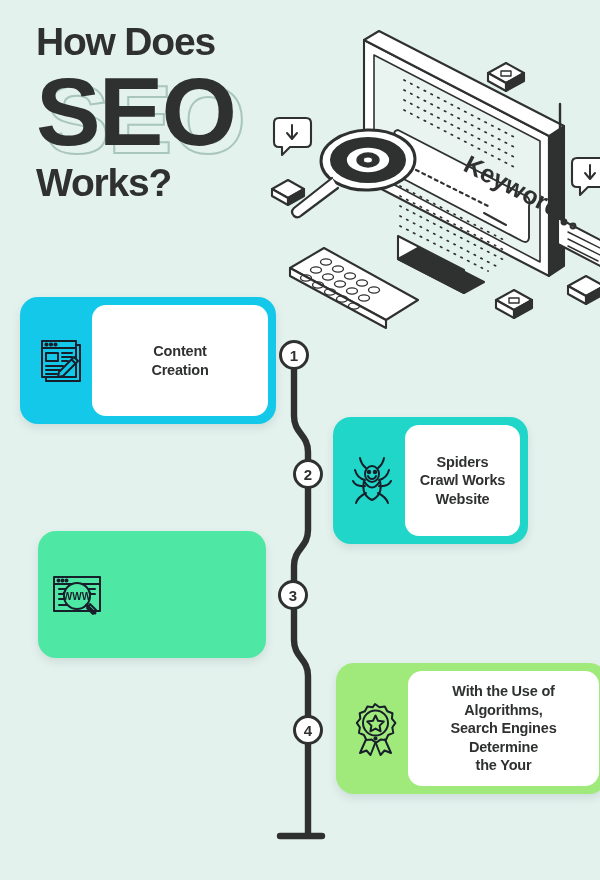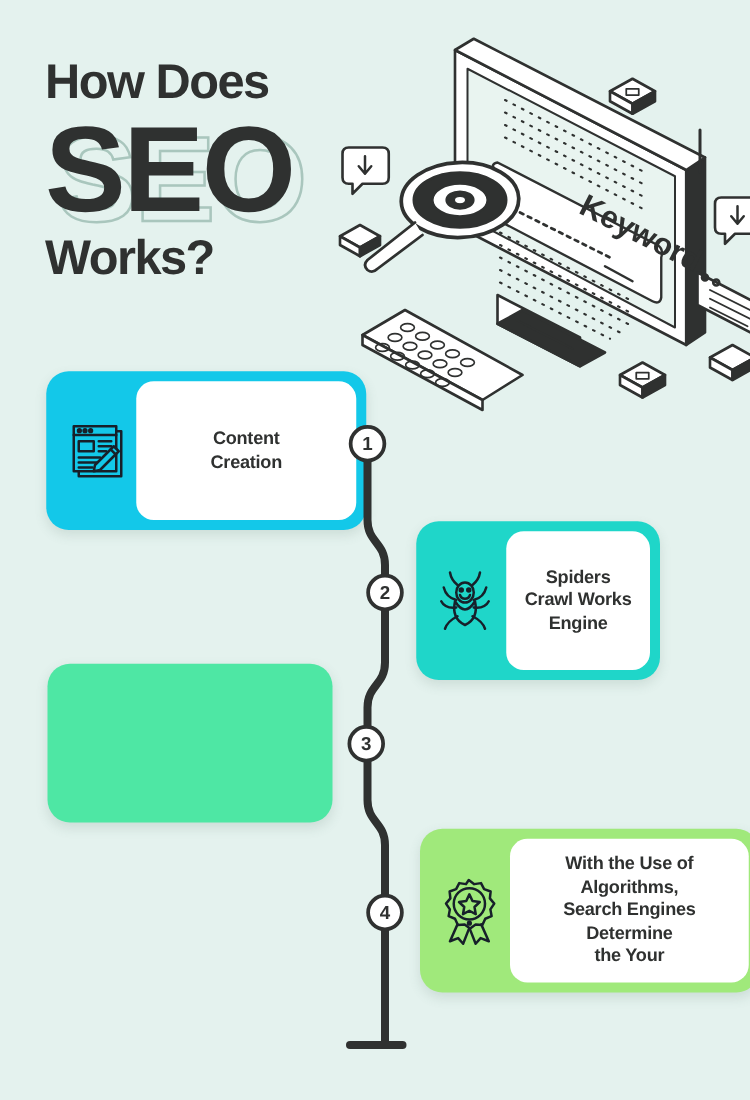--- a/index.html
+++ b/index.html
@@ -31,21 +31,20 @@
     width: 300px;
     z-index: 5;
   }
   .title-line1 {
     font-size: 39px;
     font-weight: bold;
     color: #2f3130;
     letter-spacing: -1.2px;
     line-height: 1.0;
     white-space: nowrap;
-    margin-top: 24px;
   }
   .seo-wrap {
     position: relative;
     height: 96px;
     margin-top: 2px;
   }
   .seo-shadow, .seo-main {
     position: absolute;
     left: 0;
     top: 0;
@@ -147,21 +146,21 @@
     box-sizing: border-box;
   }
   .card-text {
     font-size: 14.5px;
     font-weight: bold;
     color: #2f3130;
     line-height: 1.28;
     letter-spacing: -0.2px;
   }
 
-  #card-1 { left: 37px;  top: 297px; width: 256px; height: 127px; background: #13c8e9; justify-content: flex-end; }
+  #card-1 { left: 20px;  top: 297px; width: 256px; height: 127px; background: #13c8e9; justify-content: flex-end; }
   #card-2 { left: 333px; top: 417px; width: 195px; height: 127px; background: #1fd6c9; }
   #card-3 { left: 38px;  top: 531px; width: 228px; height: 127px; background: #4ee7a4; }
   #card-4 { left: 336px; top: 663px; width: 271px; height: 131px; background: #a0e97b; }
 
   .icon-svg { display: block; }
 </style>
 </head>
 <body>
 
 <div class="page">
@@ -353,26 +352,42 @@
           <path d="M32 31 Q41 32 44 26"></path>
           <path d="M19 38 Q11 42 9 48"></path>
           <path d="M31 38 Q39 42 41 48"></path>
         </g>
       </svg>
     </div>
     <div class="card-inner">
       <div class="card-text">
         <div>Spiders</div>
         <div>Crawl Works</div>
-        <div>Engine</div>
+        <div>Website</div>
       </div>
     </div>
   </div>
 
   <div class="card" id="card-3">
+    <div class="card-icon">
+      <svg class="icon-svg" width="56" height="50" viewBox="0 0 56 50" fill="none" xmlns="http://www.w3.org/2000/svg">
+        <g stroke="#17202a" stroke-width="2" fill="none" stroke-linejoin="round" stroke-linecap="round">
+          <path d="M5 7 L51 7 L51 41 L5 41 Z" fill="#4ee7a4"></path>
+          <path d="M5 14 L51 14"></path>
+          <circle cx="9.5" cy="10.5" r="1" fill="#17202a"></circle>
+          <circle cx="13.5" cy="10.5" r="1" fill="#17202a"></circle>
+          <circle cx="17.5" cy="10.5" r="1" fill="#17202a"></circle>
+          <path d="M10 19 L46 19 M10 24 L46 24 M10 29 L36 29 M10 35 L30 35"></path>
+          <circle cx="28" cy="26" r="13" fill="#4ee7a4"></circle>
+          <text x="28" y="30" text-anchor="middle" font-family="Liberation Sans, sans-serif" font-size="10" font-weight="bold" fill="#17202a" stroke="none">WWW</text>
+          <path d="M37.5 35 L46 43" stroke-width="3"></path>
+          <path d="M41 34 L47 40 L44 44 L38 38 Z"></path>
+        </g>
+      </svg>
+    </div>
   </div>
 
   <div class="card" id="card-4">
     <div class="card-icon">
       <svg class="icon-svg" width="52" height="54" viewBox="0 0 52 54" fill="none" xmlns="http://www.w3.org/2000/svg">
         <g stroke="#17202a" stroke-width="2" fill="none" stroke-linejoin="round" stroke-linecap="round">
           <path d="M26 2 L30.4 5.3 L35.8 4.5 L38.3 9.3 L43.5 11.2 L42.9 16.7 L46.4 20.9 L43.3 25.5 L44.3 30.9 L39.2 33 L36.9 38 L31.5 37.6 L27.1 40.8 L22.7 37.6 L17.3 38 L15 33 L9.9 30.9 L10.9 25.5 L7.8 20.9 L11.3 16.7 L10.7 11.2 L15.9 9.3 L18.4 4.5 L23.8 5.3 Z"></path>
           <circle cx="26.5" cy="21" r="12.5"></circle>
           <path d="M26.5 13.5 L29 18.8 L34.8 19.6 L30.6 23.6 L31.6 29.3 L26.5 26.6 L21.4 29.3 L22.4 23.6 L18.2 19.6 L24 18.8 Z"></path>
           <circle cx="26.5" cy="36.5" r="1.1" fill="#17202a"></circle>

